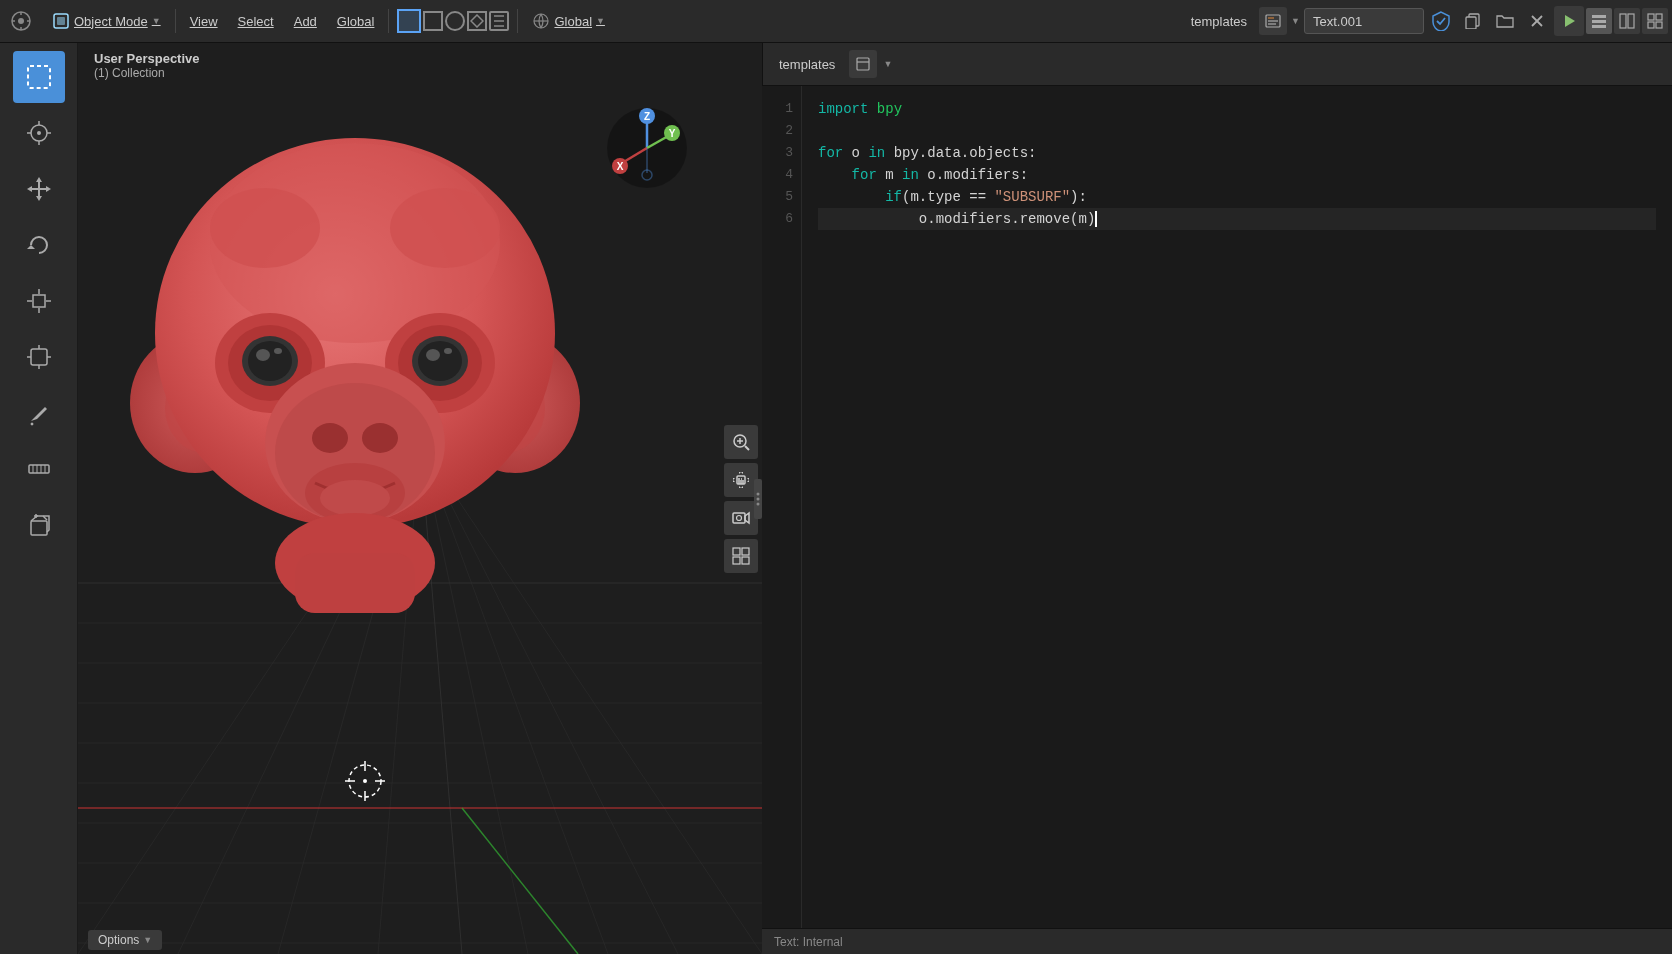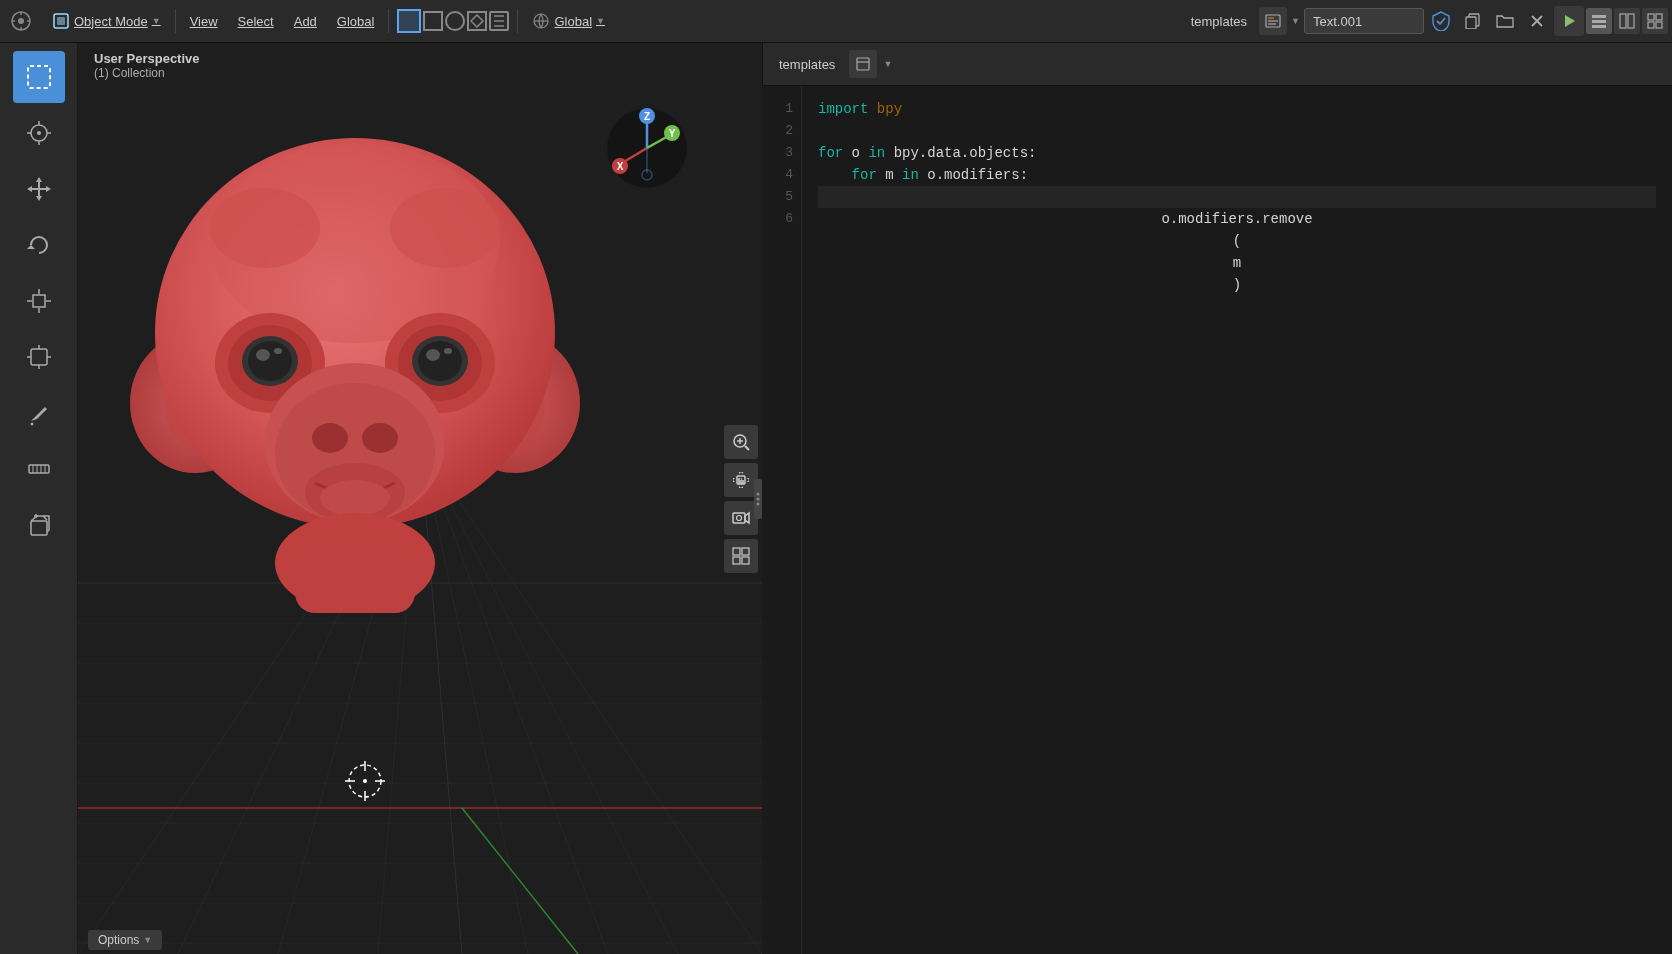--- a/index.html
+++ b/index.html
@@ -344,21 +344,21 @@
     .code-line {
       height: 22px;
       white-space: pre;
       display: flex;
       align-items: center;
     }
 
     
     .kw { color: #14b8a6; } 
     .str { color: #ce9178; }
-    .cursor-line { background: rgba(255,255,255,0.05); flex-direction: column; }
+    .cursor-line { background: rgba(255,255,255,0.05); }
 
     
     .text-cursor {
       display: inline-block;
       width: 2px;
       height: 16px;
       background: #fff;
       vertical-align: middle;
       animation: blink 1s step-end infinite;
     }
@@ -881,49 +881,61 @@
         <div class="line-num">4</div>
         <div class="line-num">5</div>
         <div class="line-num">6</div>
       </div>
 
       <div class="code-area">
 
         <div class="code-line">
           <span class="kw">import</span>
           <span>&nbsp;</span>
-          <span style="color:#a16207;">bpy</span>
+          <span style="color:#22c55e;">bpy</span>
         </div>
 
         <div class="code-line">&nbsp;</div>
 
         <div class="code-line">
           <span class="kw">for</span>
           <span style="color:#d4d4d4;">&nbsp;o&nbsp;</span>
           <span class="kw">in</span>
           <span style="color:#d4d4d4;">&nbsp;bpy.data.objects:</span>
         </div>
 
         <div class="code-line">
           <span style="color:#d4d4d4;">&nbsp;&nbsp;&nbsp;&nbsp;</span>
           <span class="kw">for</span>
           <span style="color:#d4d4d4;">&nbsp;m&nbsp;</span>
           <span class="kw">in</span>
           <span style="color:#d4d4d4;">&nbsp;o.modifiers:</span>
         </div>
 
+        <div class="code-line">
+          <span style="color:#d4d4d4;">&nbsp;&nbsp;&nbsp;&nbsp;&nbsp;&nbsp;&nbsp;&nbsp;</span>
+          <span class="kw">if</span>
+          <span style="color:#d4d4d4;">(m.type&nbsp;</span>
+          <span style="color:#d4d4d4;">==</span>
+          <span style="color:#d4d4d4;">&nbsp;</span>
+          <span class="str">"SUBSURF"</span>
+          <span style="color:#d4d4d4;">):</span>
+        </div>
 
         <div class="code-line cursor-line">
           <span style="color:#d4d4d4;">&nbsp;&nbsp;&nbsp;&nbsp;&nbsp;&nbsp;&nbsp;&nbsp;&nbsp;&nbsp;&nbsp;&nbsp;</span>
           <span style="color:#d4d4d4;">o.modifiers.remove</span>
           <span style="color:#d4d4d4;">(</span>
           <span style="color:#d4d4d4;">m</span>
           <span style="color:#d4d4d4;">)</span>
           <span class="text-cursor"></span>
         </div>
 
       </div>
     </div>
 
+    <div class="editor-status">
+      <span>Text: Internal</span>
+    </div>
 
   </div>
 
 </div>
 
 </body></html>

